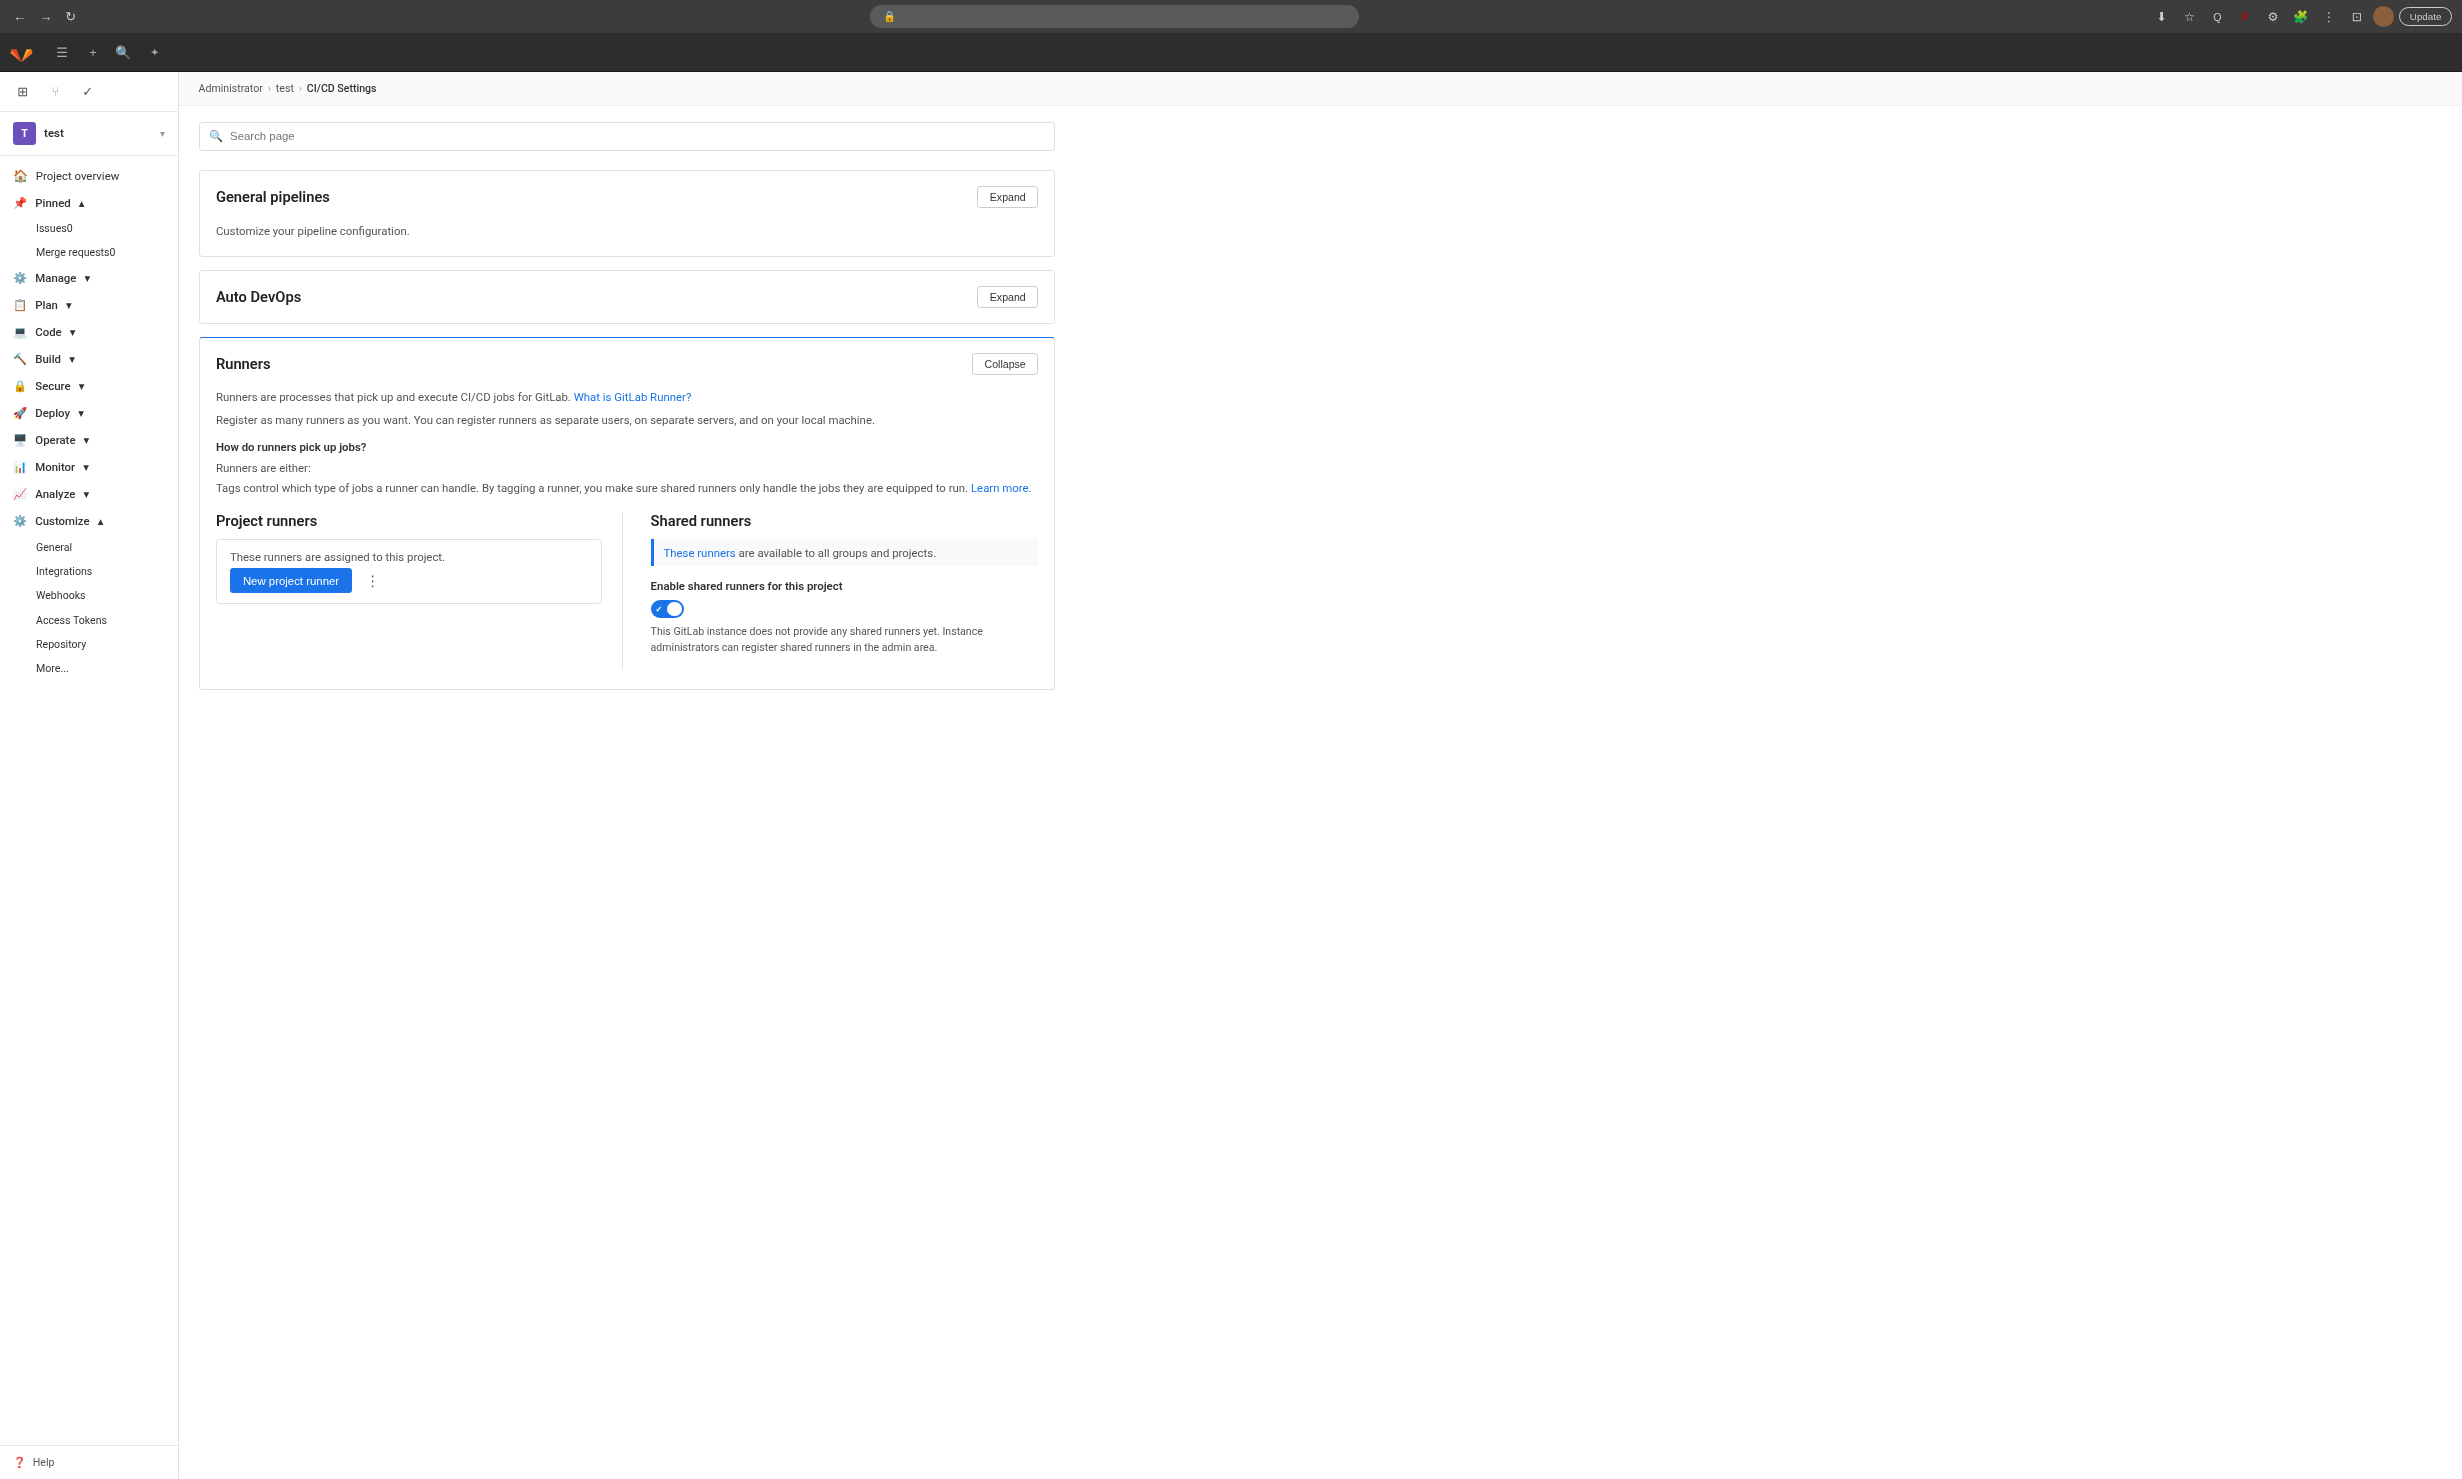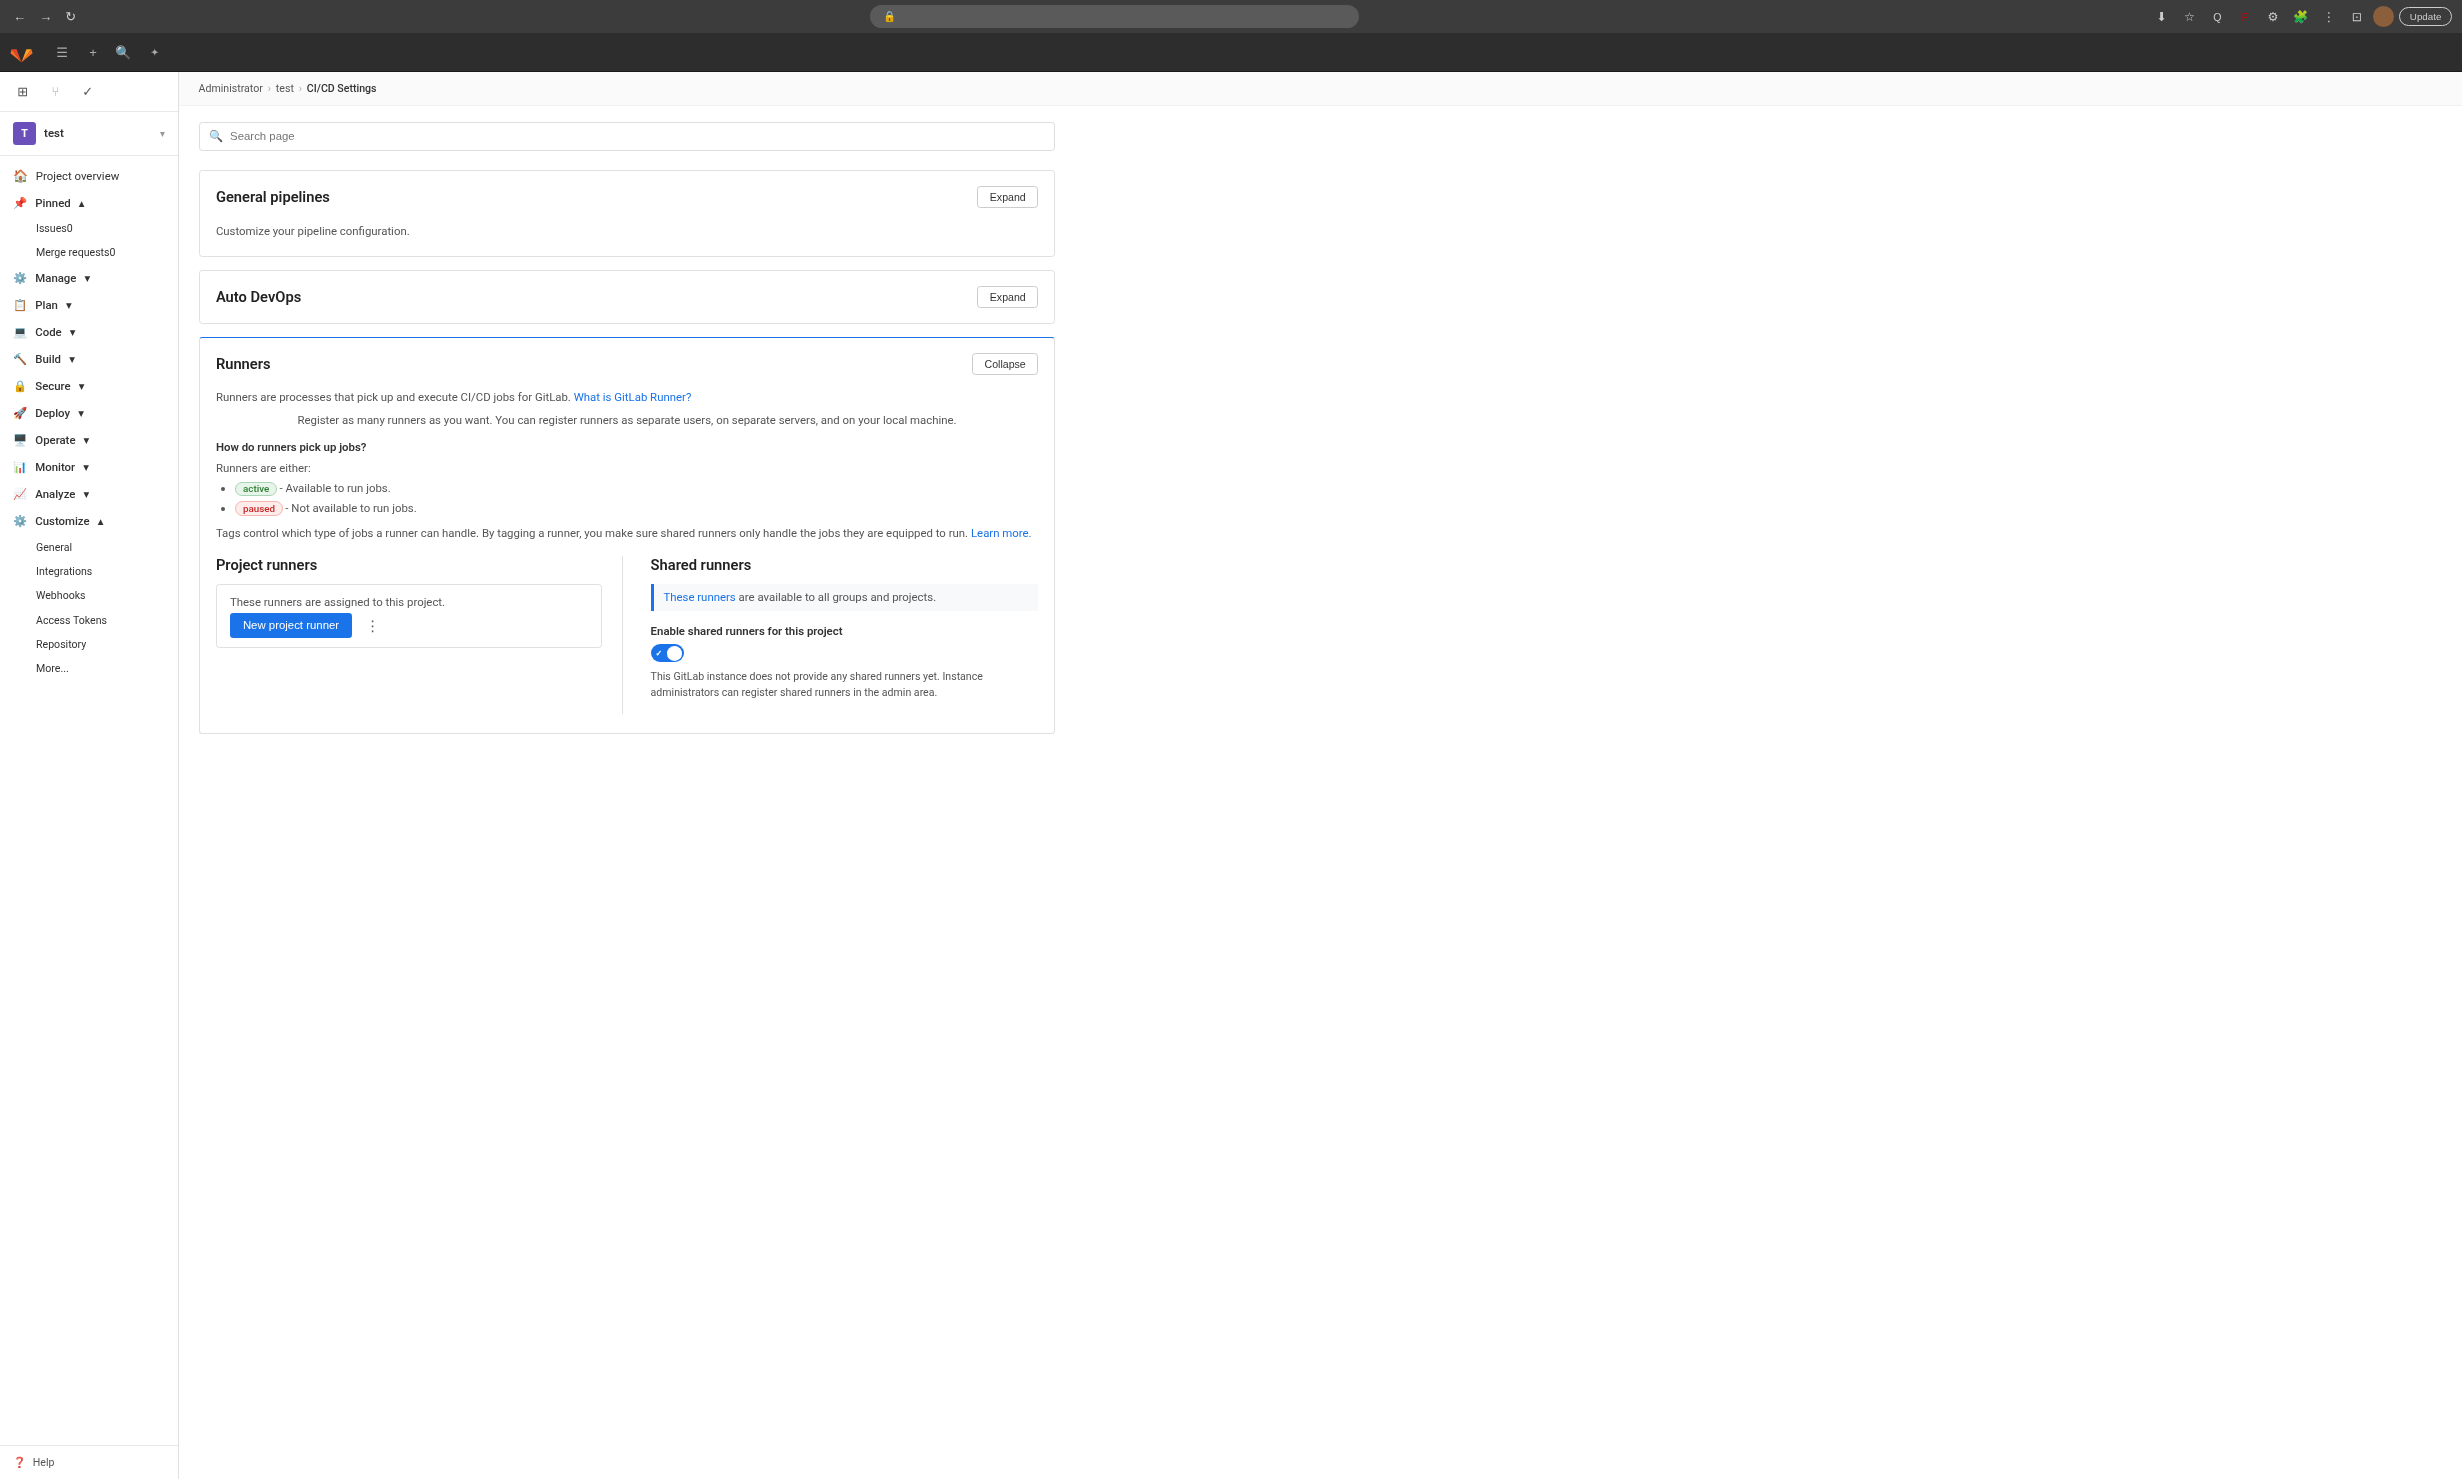--- a/index.html
+++ b/index.html
@@ -274,21 +274,21 @@
       color: #333;
     }
 
     
     .runners-section {
       border-top: 1.6px solid #1a73e8;
     }
     .runners-content { padding: 0 16.3px 19.6px; }
     .runners-intro { color: #555; font-size: 11.4px; margin-bottom: 9.8px; }
     .runners-intro a { color: #1a73e8; text-decoration: none; }
-    .register-text { color: #555; font-size: 11.4px; margin-bottom: 13px; text-align: center; }
+    .register-text { color: #555; font-size: 11.4px; margin-bottom: 13px; }
     .how-runners-title { font-weight: 600; font-size: 11.4px; margin-bottom: 6.5px; }
     .runners-either { color: #555; font-size: 11.4px; margin-bottom: 6.5px; }
     .runners-list { list-style: disc; margin-left: 19.6px; margin-bottom: 9.8px; }
     .runners-list li { margin-bottom: 4.9px; font-size: 11.4px; color: #555; }
     .badge-active {
       display: inline-block;
       background: #e6f4ea;
       color: #2e7d32;
       border: 0.8px solid #a8d5b5;
       border-radius: 8.1px;
@@ -604,30 +604,20 @@
           <div class="runners-content">
             <p class="runners-intro">
               <span>Runners are processes that pick up and execute CI/CD jobs for GitLab. </span>
               <a href="#">What is GitLab Runner?</a>
             </p>
             <p class="register-text">Register as many runners as you want. You can register runners as separate users, on separate servers, and on your local machine.</p>
 
             <p class="how-runners-title">How do runners pick up jobs?</p>
             <p class="runners-either">Runners are either:</p>
 
-            <ul class="runners-list">
-              <li>
-                <span class="badge-active">active</span>
-                <span>- Available to run jobs.</span>
-              </li>
-              <li>
-                <span class="badge-paused">paused</span>
-                <span>- Not available to run jobs.</span>
-              </li>
-            </ul>
 
             <p class="tags-text">
               <span>Tags control which type of jobs a runner can handle. By tagging a runner, you make sure shared runners only handle the jobs they are equipped to run. </span>
               <a href="#">Learn more.</a>
             </p>
 
             <div class="runners-grid">
 
               <div class="runners-col">
                 <h3 class="runners-col-title">Project runners</h3>

